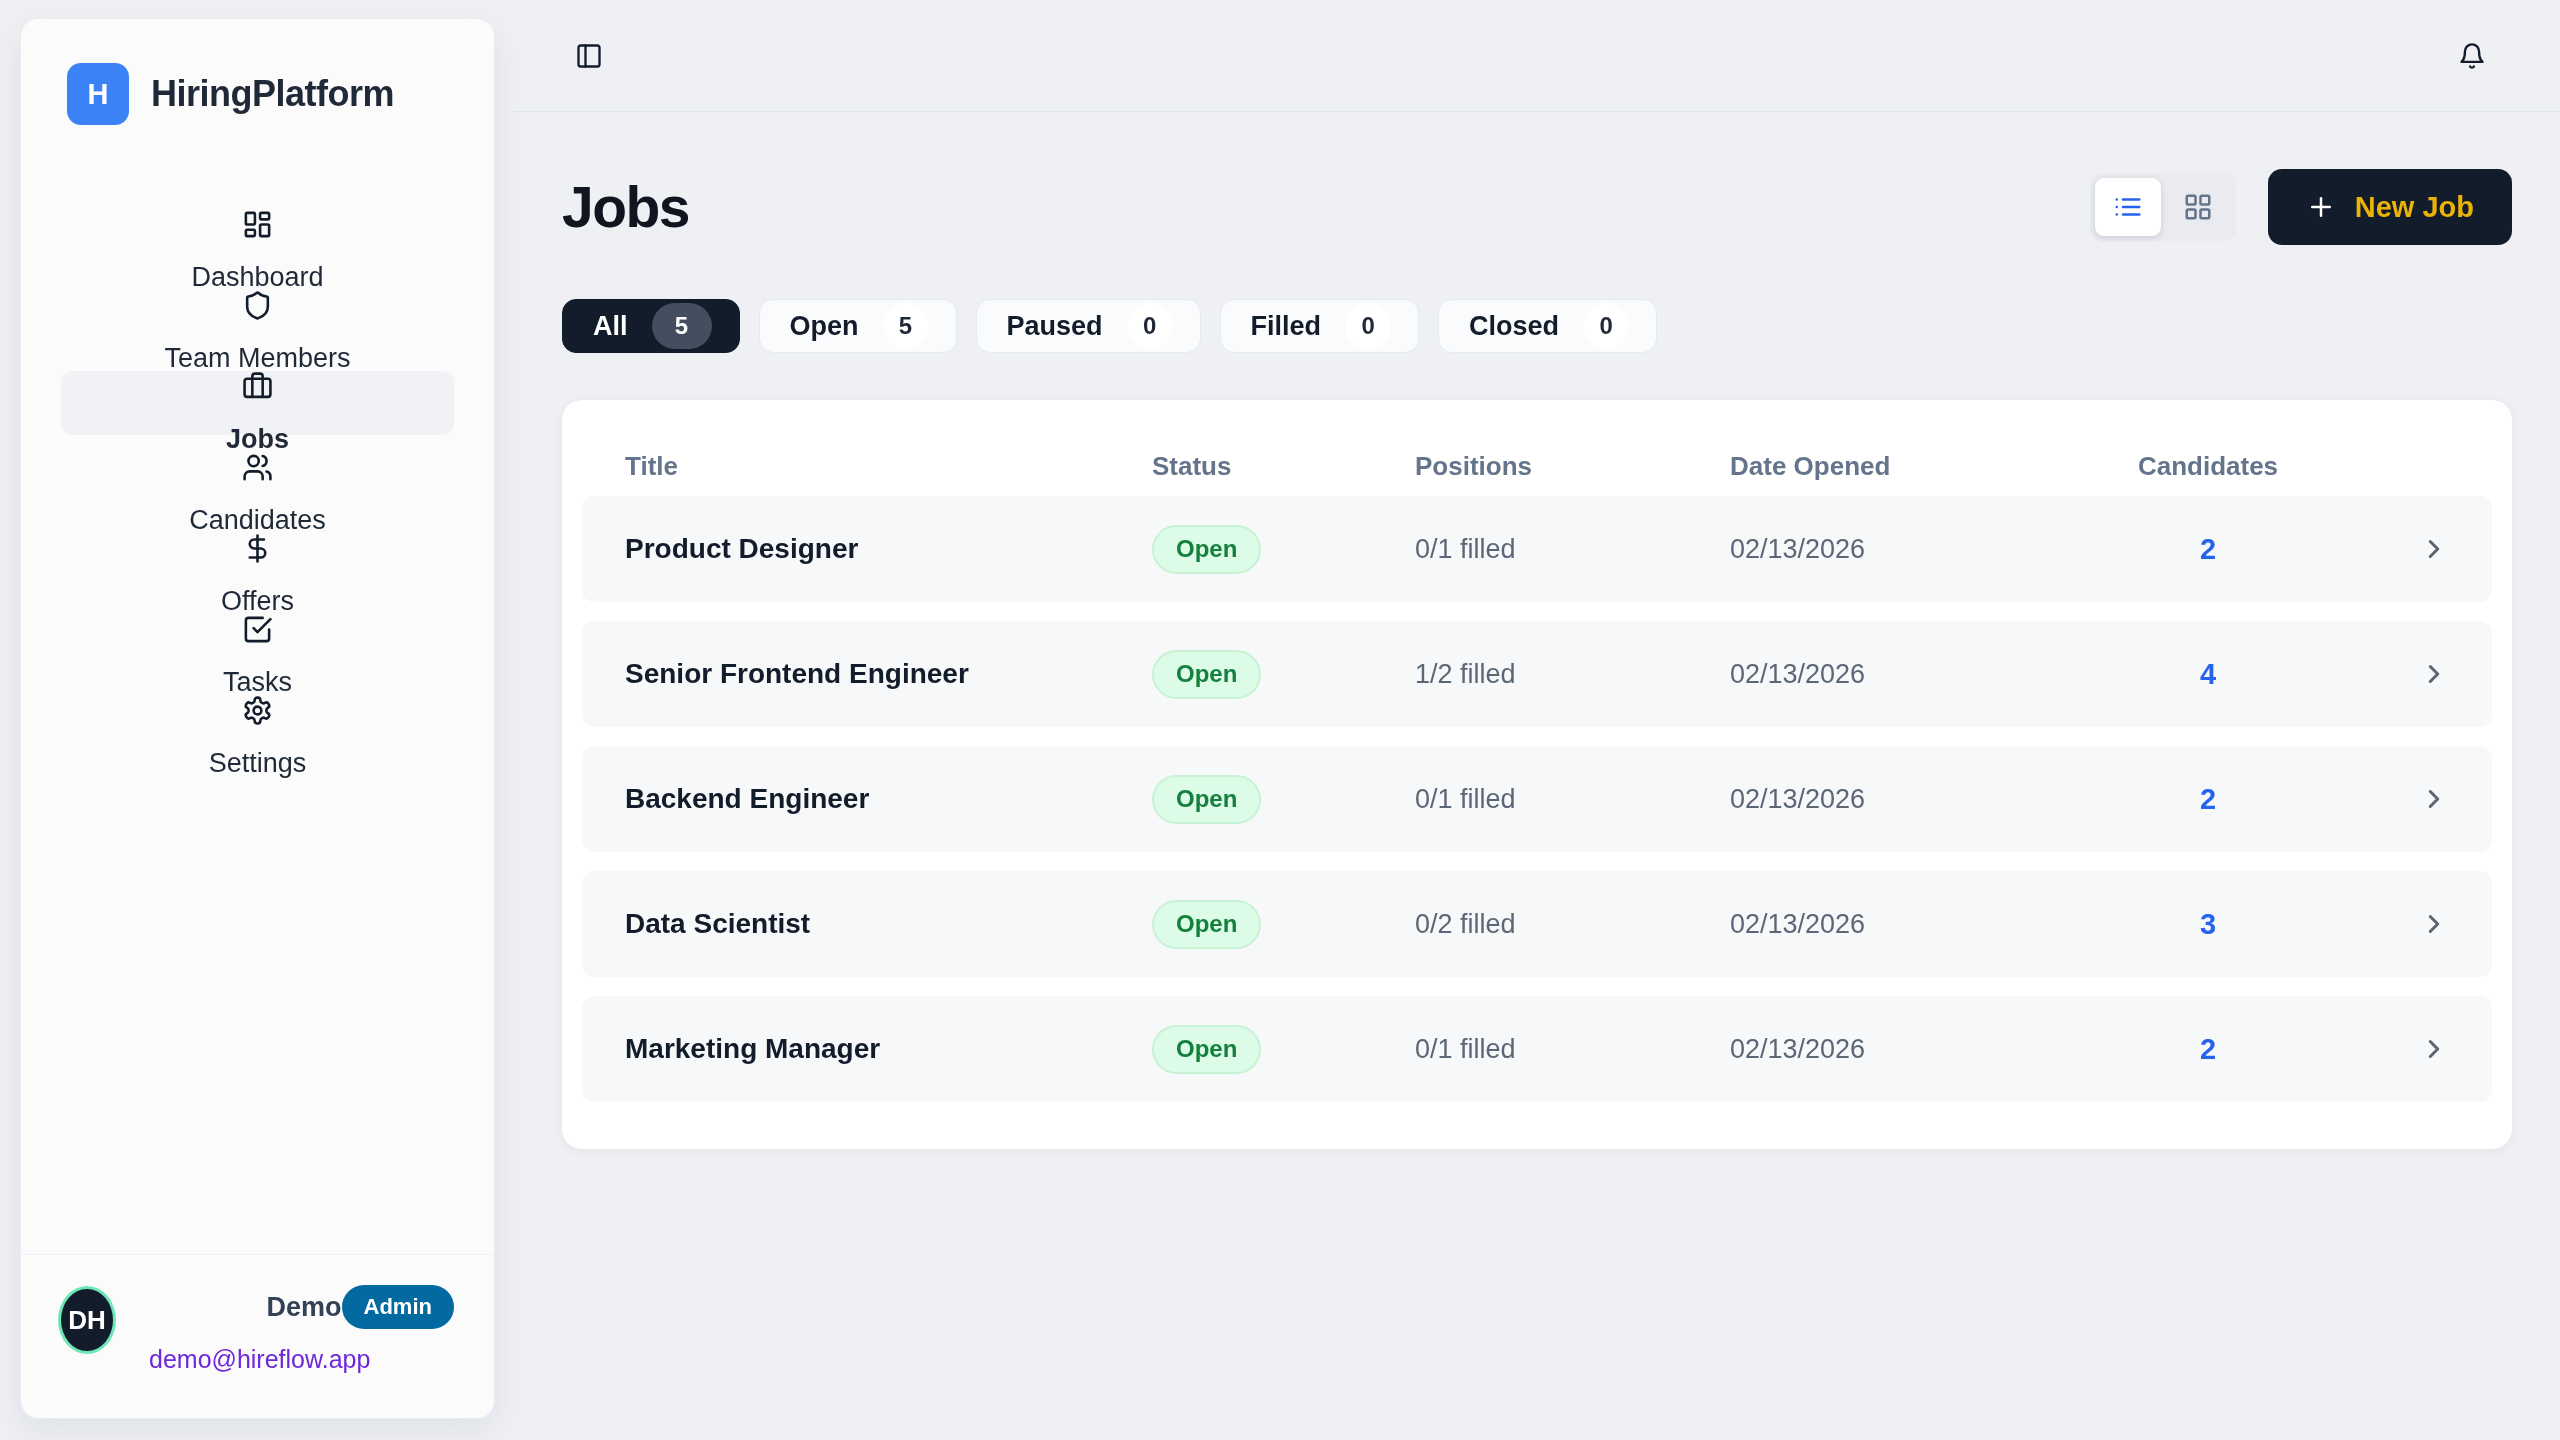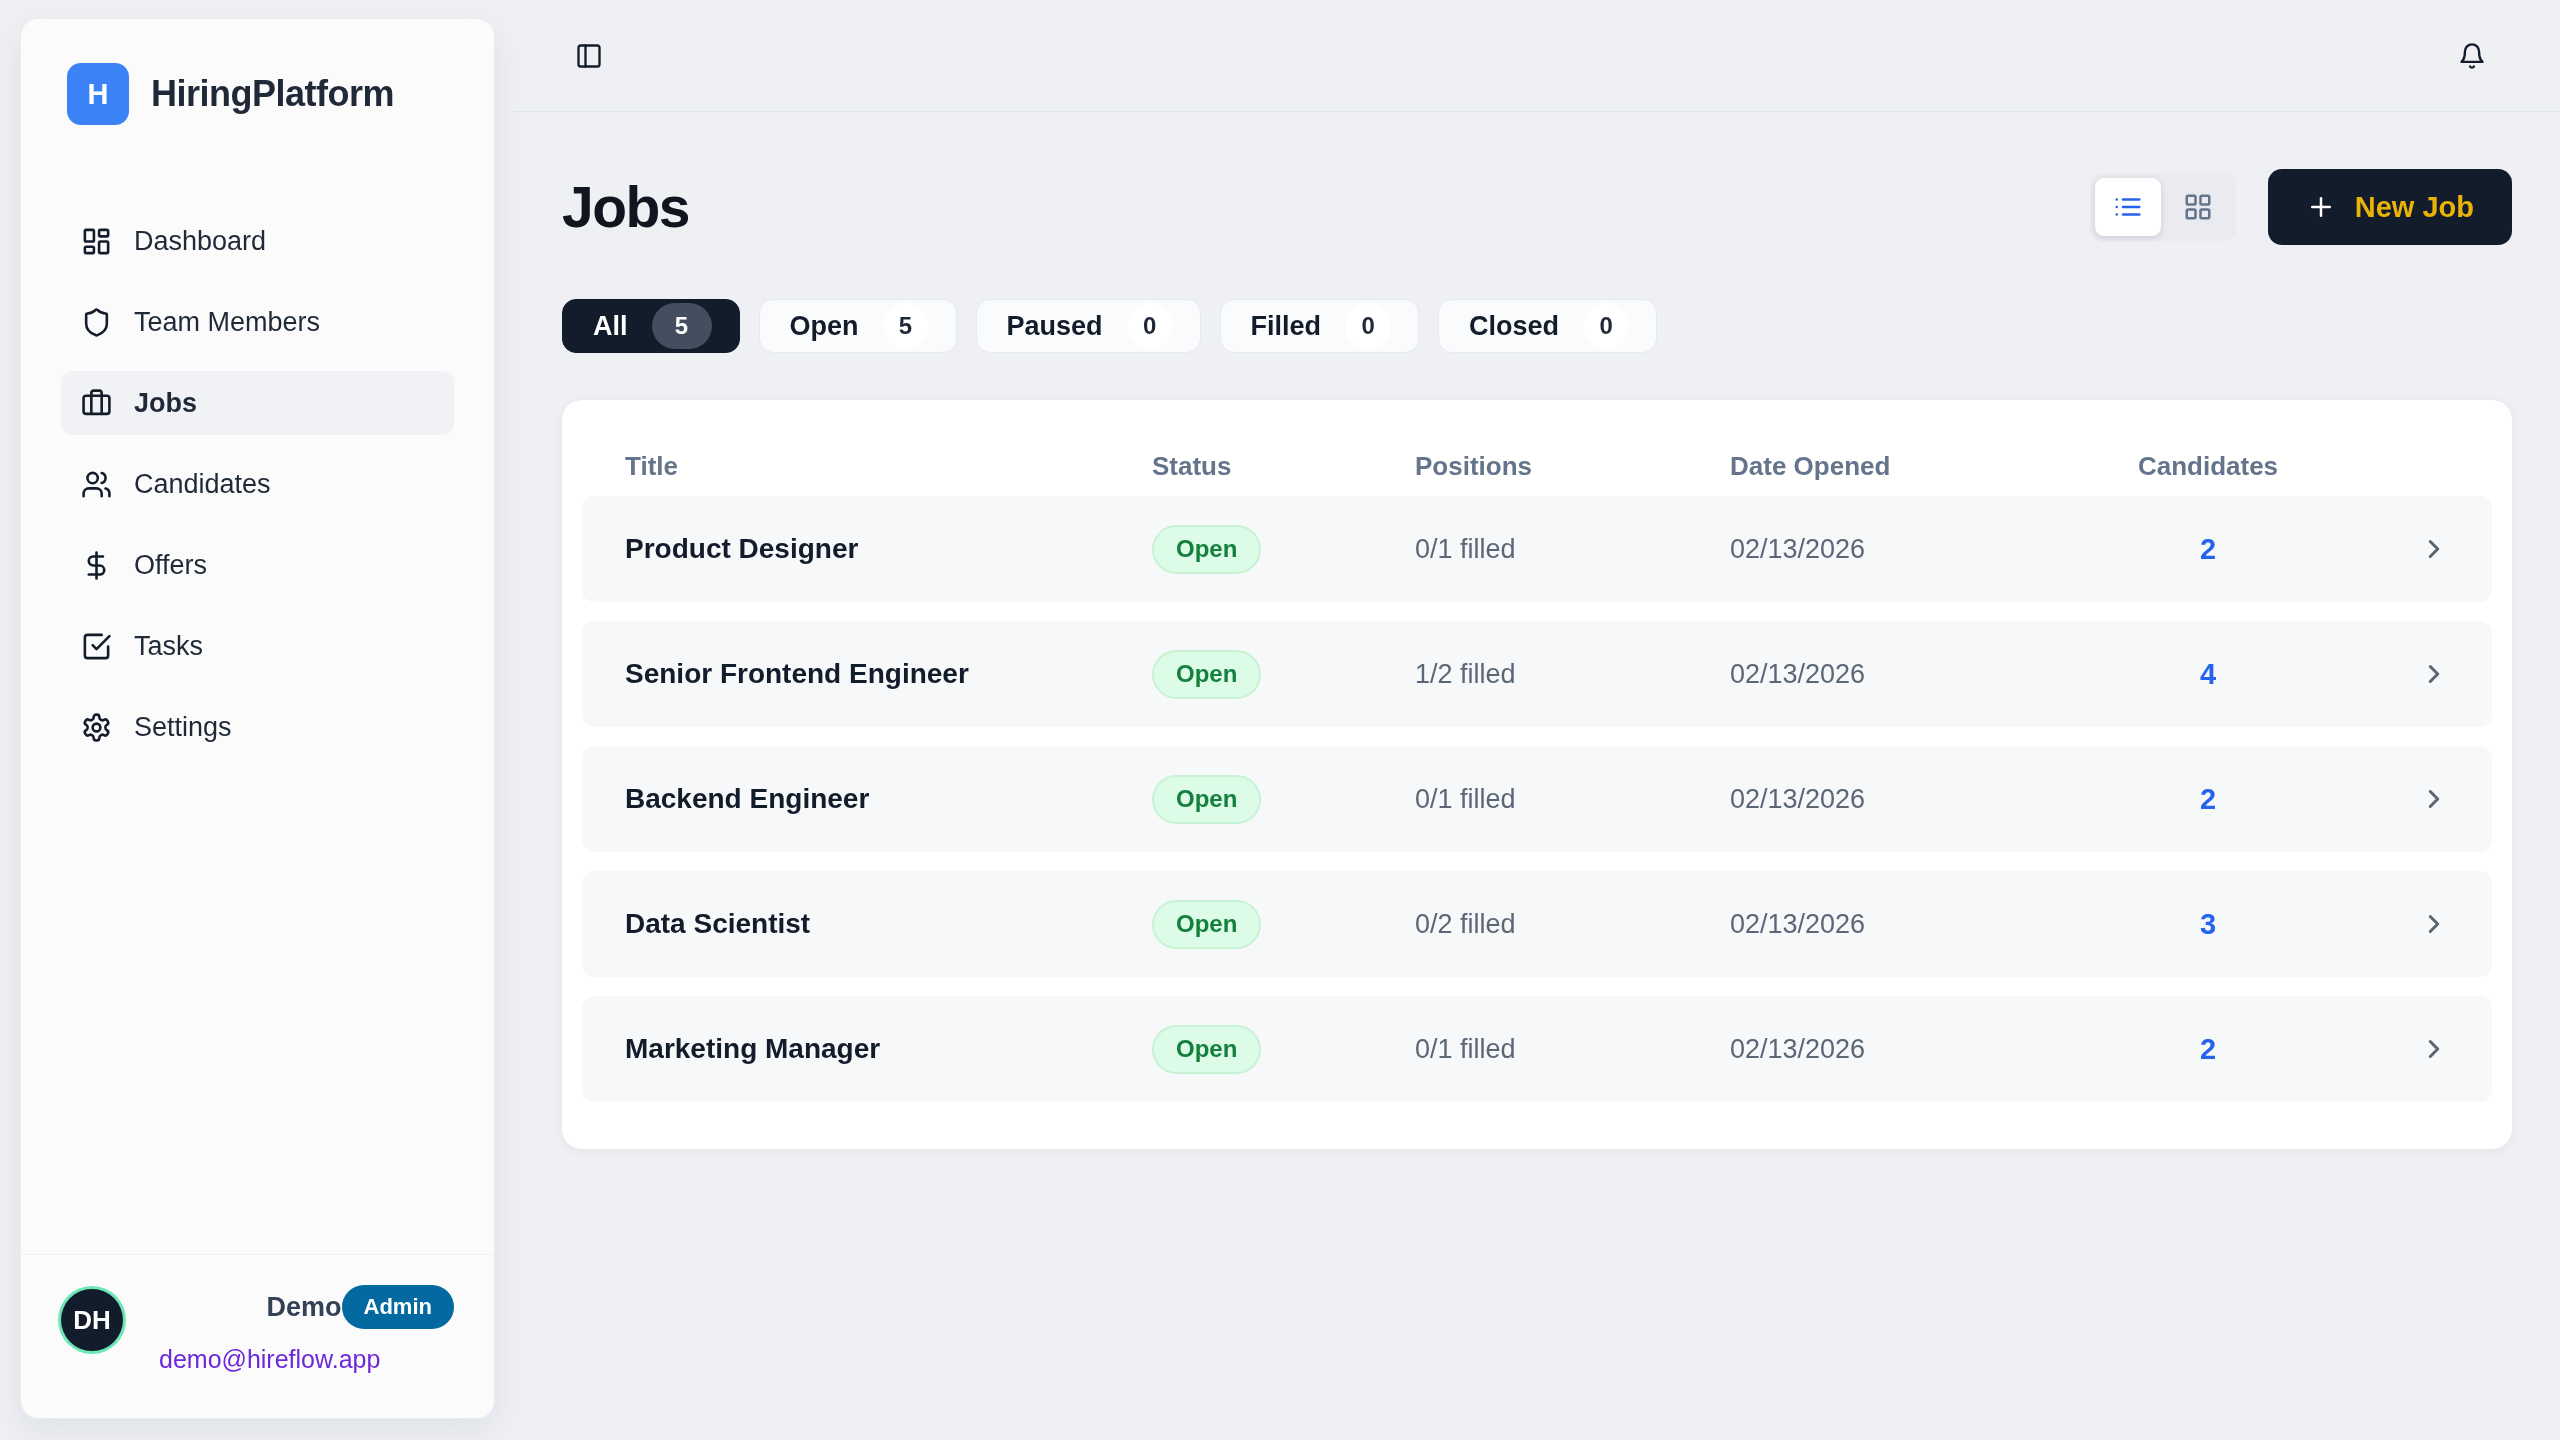--- a/index.html
+++ b/index.html
@@ -31,33 +31,33 @@
     font-size: 29px; font-weight: 700;
     display: flex; align-items: center; justify-content: center;
   }
   .app-name { font-size: 36px; font-weight: 700; color: #1f2937; letter-spacing: -0.5px; }
 
   .nav { margin-top: 84px; }
   .nav-item {
     display: flex; align-items: center; gap: 22px;
     height: 64px; padding: 0 20px; margin-bottom: 17px;
     border-radius: 12px; cursor: pointer;
-    font-size: 27px; color: #1f2937; font-weight: 400;
+    font-size: 27px; color: #1f2937; font-weight: 400; flex-direction: column;
   }
   .nav-item.active { background: #f1f2f5; font-weight: 700; }
   .nav-icon svg { width: 31px; height: 31px; stroke: #131c2b; }
 
   .user-section {
     position: absolute; left: 0; right: 0; bottom: 0;
     border-top: 1px solid #eef0f3;
     padding: 30px 40px 44px;
     display: flex; gap: 36px; align-items: flex-start;
   }
   .avatar {
-    width: 62px; height: 62px; border-radius: 50%;
+    width: 52px; height: 62px; border-radius: 50%;
     background: #131c2b; color: #fff;
     font-size: 26px; font-weight: 600;
     display: flex; align-items: center; justify-content: center;
     box-shadow: 0 0 0 3px #6ee7b7;
     flex: 0 0 auto; margin-top: 4px;
   }
   .user-info { flex: 1 1 auto; }
   .user-top { display: flex; align-items: center; justify-content: flex-end; }
   .user-name { font-size: 27px; font-weight: 700; color: #334155; }
   .admin-badge {

